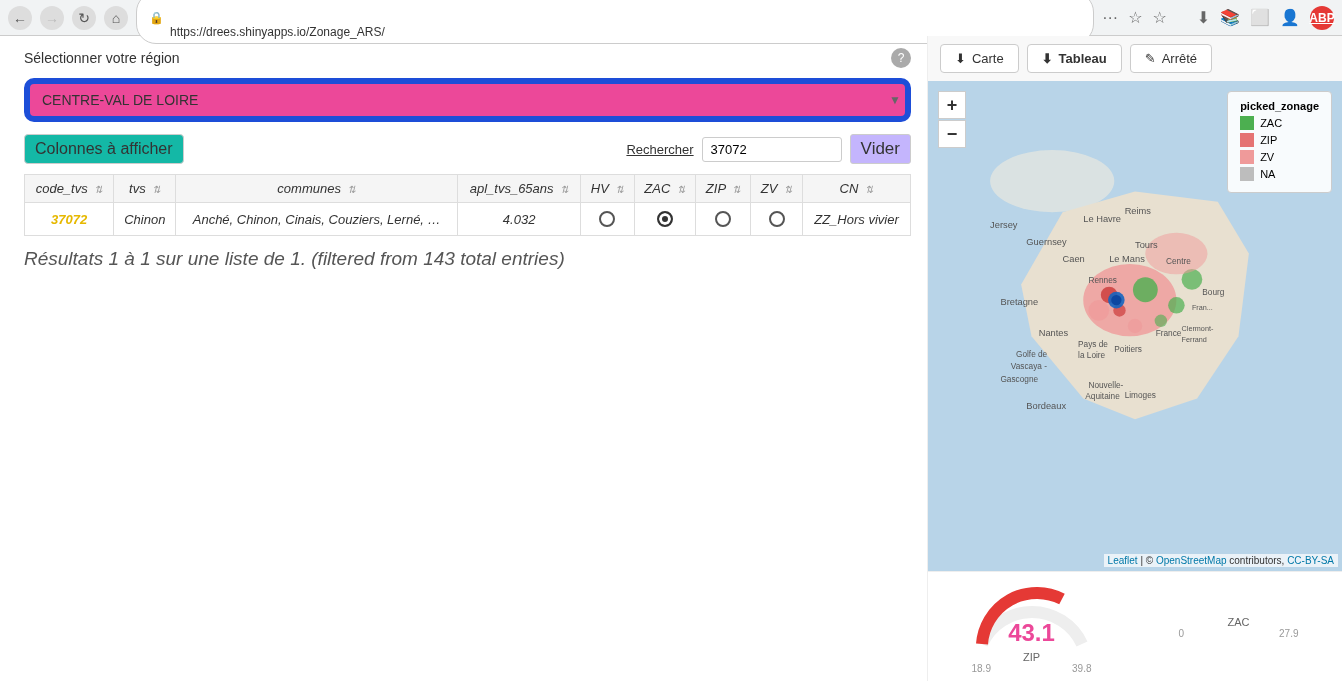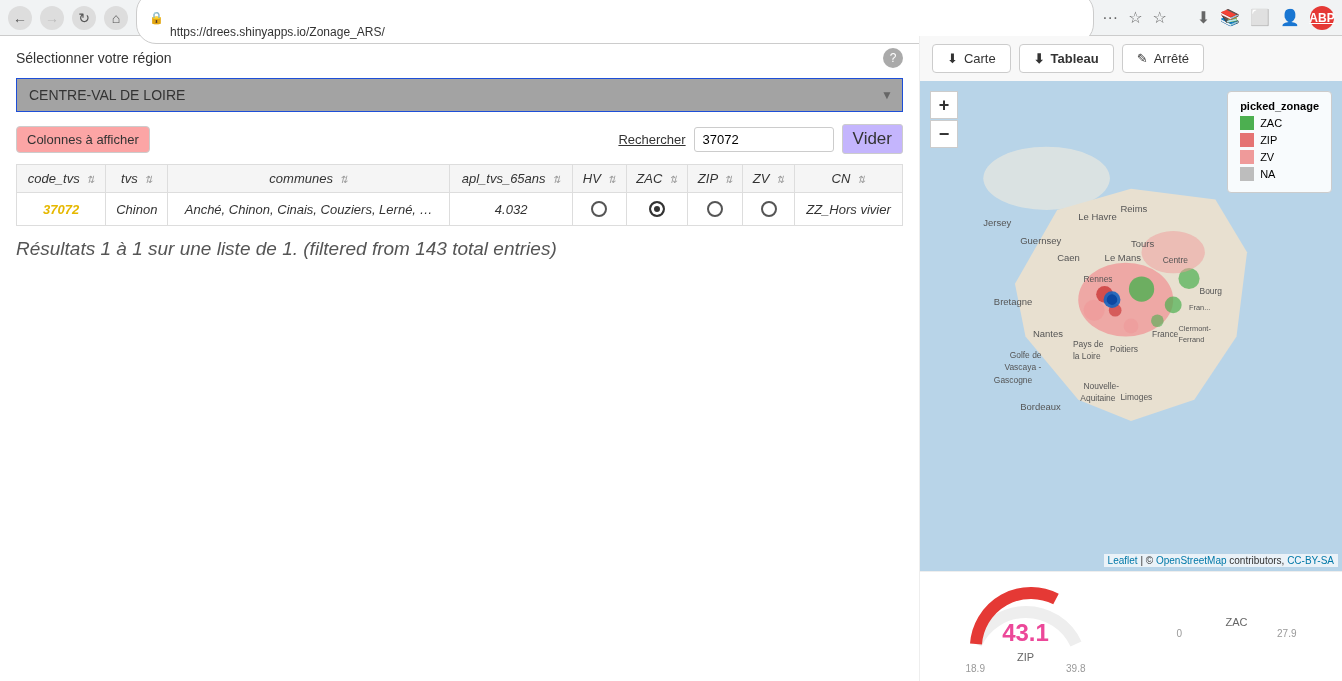--- a/index.html
+++ b/index.html
@@ -25,55 +25,56 @@
       padding: 4px 12px; font-size: 12px; color: #333; display: flex; align-items: center; gap: 6px;
     }
     .address-bar-url { flex: 1; color: #333; margin-top: 28px; }
     .browser-icons { display: flex; gap: 10px; color: #666; font-size: 16px; align-items: center; }
     .avatar { width: 24px; height: 24px; border-radius: 50%; background: #e53935; display: flex; align-items: center; justify-content: center; color: white; font-size: 12px; font-weight: bold; text-decoration: underline; }
 
     
     .main-layout {
       display: flex;
       height: calc(681px - 36px);
+      padding-left: 8px;
     }
 
     
     .left-panel {
       width: 920px;
       padding: 12px 16px;
       overflow-y: auto;
       border-right: 1px solid #eee;
     }
 
     
     .region-header {
       display: flex; align-items: center; justify-content: space-between; margin-bottom: 10px;
     }
     .region-label { font-size: 14px; font-weight: normal; color: #333; }
     .help-icon { width: 20px; height: 20px; border-radius: 50%; background: #aaa; color: white; font-size: 12px; display: flex; align-items: center; justify-content: center; cursor: pointer; }
     .region-select-wrapper {
       position: relative; margin-bottom: 12px;
     }
     .region-select {
-      width: 100%; padding: 8px 12px; border: 1px solid #1d4ed8; border-radius: 0;
-      appearance: none; font-size: 14px; background: #a3a3a3; cursor: pointer; color: #333;
+      width: 100%; padding: 8px 12px; border: 6px solid #1d4ed8; border-radius: 10px;
+      appearance: none; font-size: 14px; background: #ec4899; cursor: pointer; color: #333;
     }
     .region-select-arrow {
       position: absolute; right: 10px; top: 50%; transform: translateY(-50%);
       pointer-events: none; color: #666; font-size: 12px;
     }
 
     
     .toolbar {
       display: flex; align-items: center; justify-content: space-between; margin-bottom: 10px;
     }
     .columns-btn {
-      padding: 5px 10px; border: 1px solid #ccc; border-radius: 4px; background: #fca5a5;
-      font-size: 13px; cursor: pointer; color: #333;
+      padding: 5px 10px; border: 1px solid #ccc; border-radius: 4px; background: #14b8a6;
+      font-size: 16px; cursor: pointer; color: #333;
     }
     .search-area { display: flex; align-items: center; gap: 8px; }
     .search-label { font-size: 13px; color: #333; text-decoration: underline; }
     .search-input {
       padding: 4px 8px; border: 1px solid #ccc; border-radius: 3px;
       font-size: 13px; width: 140px;
     }
     .clear-btn {
       padding: 4px 10px; border: 1px solid #ccc; border-radius: 3px;
       background: #c4b5fd; font-size: 17px; cursor: pointer; color: #333; text-align: right;

